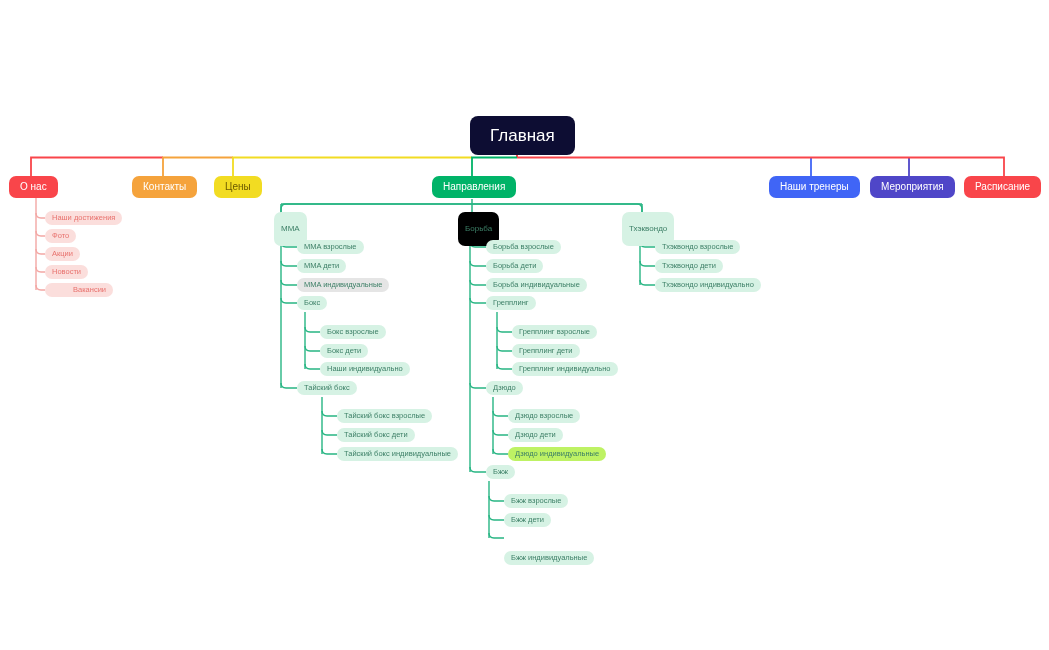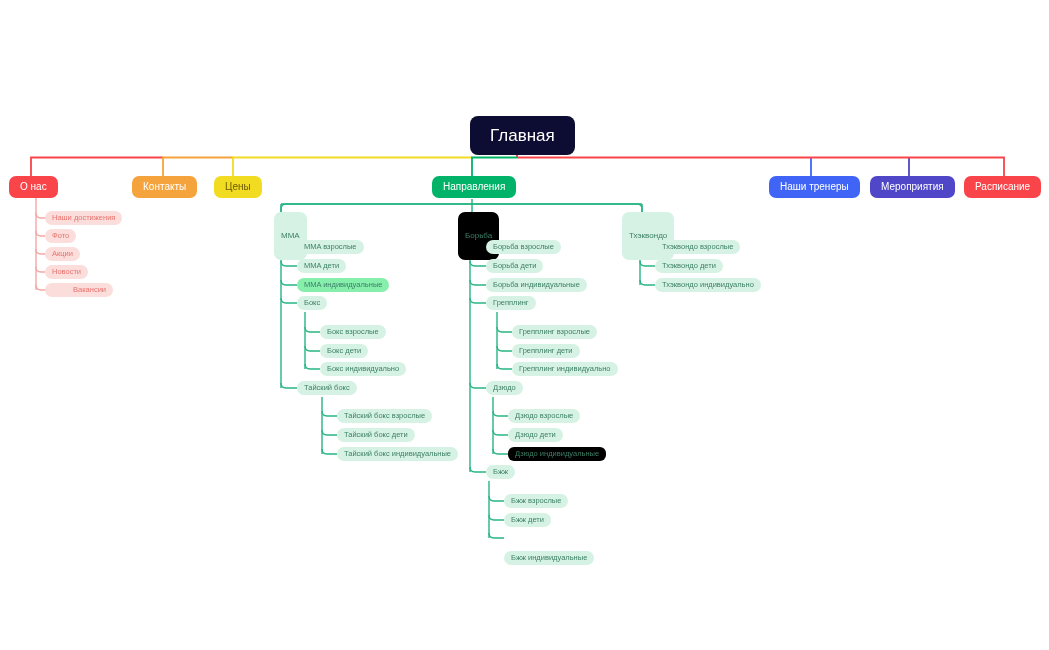--- a/index.html
+++ b/index.html
@@ -29,21 +29,21 @@
   
   .n-l1{
     border-radius:7px;
     padding:6px 11px;
     font-size:10px;
     color:#ffffff;
   }
   
   .n-l2{
     border-radius:7px;
-    padding:20px 7px;
+    padding:13px 7px;
     font-size:8px;
   }
   
   .n-l3{
     border-radius:7px;
     padding:3px 7px;
     font-size:7.5px;
   }
 </style>
 </head>
@@ -181,34 +181,34 @@
   <div class="node n-l2" style="left:622px;top:206px;background:#d6f2e4;color:#3c7f66;">
     <span>Тхэквондо</span>
   </div>
 
   <div class="node n-l3" style="left:297px;top:234px;background:#d6f2e4;color:#3c7f66;">
     <span>MMA взрослые</span>
   </div>
   <div class="node n-l3" style="left:297px;top:253px;background:#d6f2e4;color:#3c7f66;">
     <span>MMA дети</span>
   </div>
-  <div class="node n-l3" style="left:297px;top:272px;background:#86efac;color:#3c7f66;">
+  <div class="node n-l3" style="left:297px;top:272px;background:#e5e5e5;color:#3c7f66;">
     <span>MMA индивидуальные</span>
   </div>
   <div class="node n-l3" style="left:297px;top:290px;background:#d6f2e4;color:#3c7f66;">
     <span>Бокс</span>
   </div>
   <div class="node n-l3" style="left:320px;top:319px;background:#d6f2e4;color:#3c7f66;">
     <span>Бокс взрослые</span>
   </div>
   <div class="node n-l3" style="left:320px;top:338px;background:#d6f2e4;color:#3c7f66;">
     <span>Бокс дети</span>
   </div>
   <div class="node n-l3" style="left:320px;top:356px;background:#d6f2e4;color:#3c7f66;">
-    <span>Бокс индивидуально</span>
+    <span>Наши индивидуально</span>
   </div>
   <div class="node n-l3" style="left:297px;top:375px;background:#d6f2e4;color:#3c7f66;">
     <span>Тайский бокс</span>
   </div>
   <div class="node n-l3" style="left:337px;top:403px;background:#d6f2e4;color:#3c7f66;">
     <span>Тайский бокс взрослые</span>
   </div>
   <div class="node n-l3" style="left:337px;top:422px;background:#d6f2e4;color:#3c7f66;">
     <span>Тайский бокс дети</span>
   </div>
@@ -239,21 +239,21 @@
   </div>
   <div class="node n-l3" style="left:486px;top:375px;background:#d6f2e4;color:#3c7f66;">
     <span>Дзюдо</span>
   </div>
   <div class="node n-l3" style="left:508px;top:403px;background:#d6f2e4;color:#3c7f66;">
     <span>Дзюдо взрослые</span>
   </div>
   <div class="node n-l3" style="left:508px;top:422px;background:#d6f2e4;color:#3c7f66;">
     <span>Дзюдо дети</span>
   </div>
-  <div class="node n-l3" style="left:508px;top:441px;background:#000000;color:#3c7f66;border-radius:6px;">
+  <div class="node n-l3" style="left:508px;top:441px;background:#bef264;color:#3c7f66;">
     <span>Дзюдо индивидуальные</span>
   </div>
   <div class="node n-l3" style="left:486px;top:459px;background:#d6f2e4;color:#3c7f66;">
     <span>Бжж</span>
   </div>
   <div class="node n-l3" style="left:504px;top:488px;background:#d6f2e4;color:#3c7f66;">
     <span>Бжж взрослые</span>
   </div>
   <div class="node n-l3" style="left:504px;top:507px;background:#d6f2e4;color:#3c7f66;">
     <span>Бжж дети</span>

